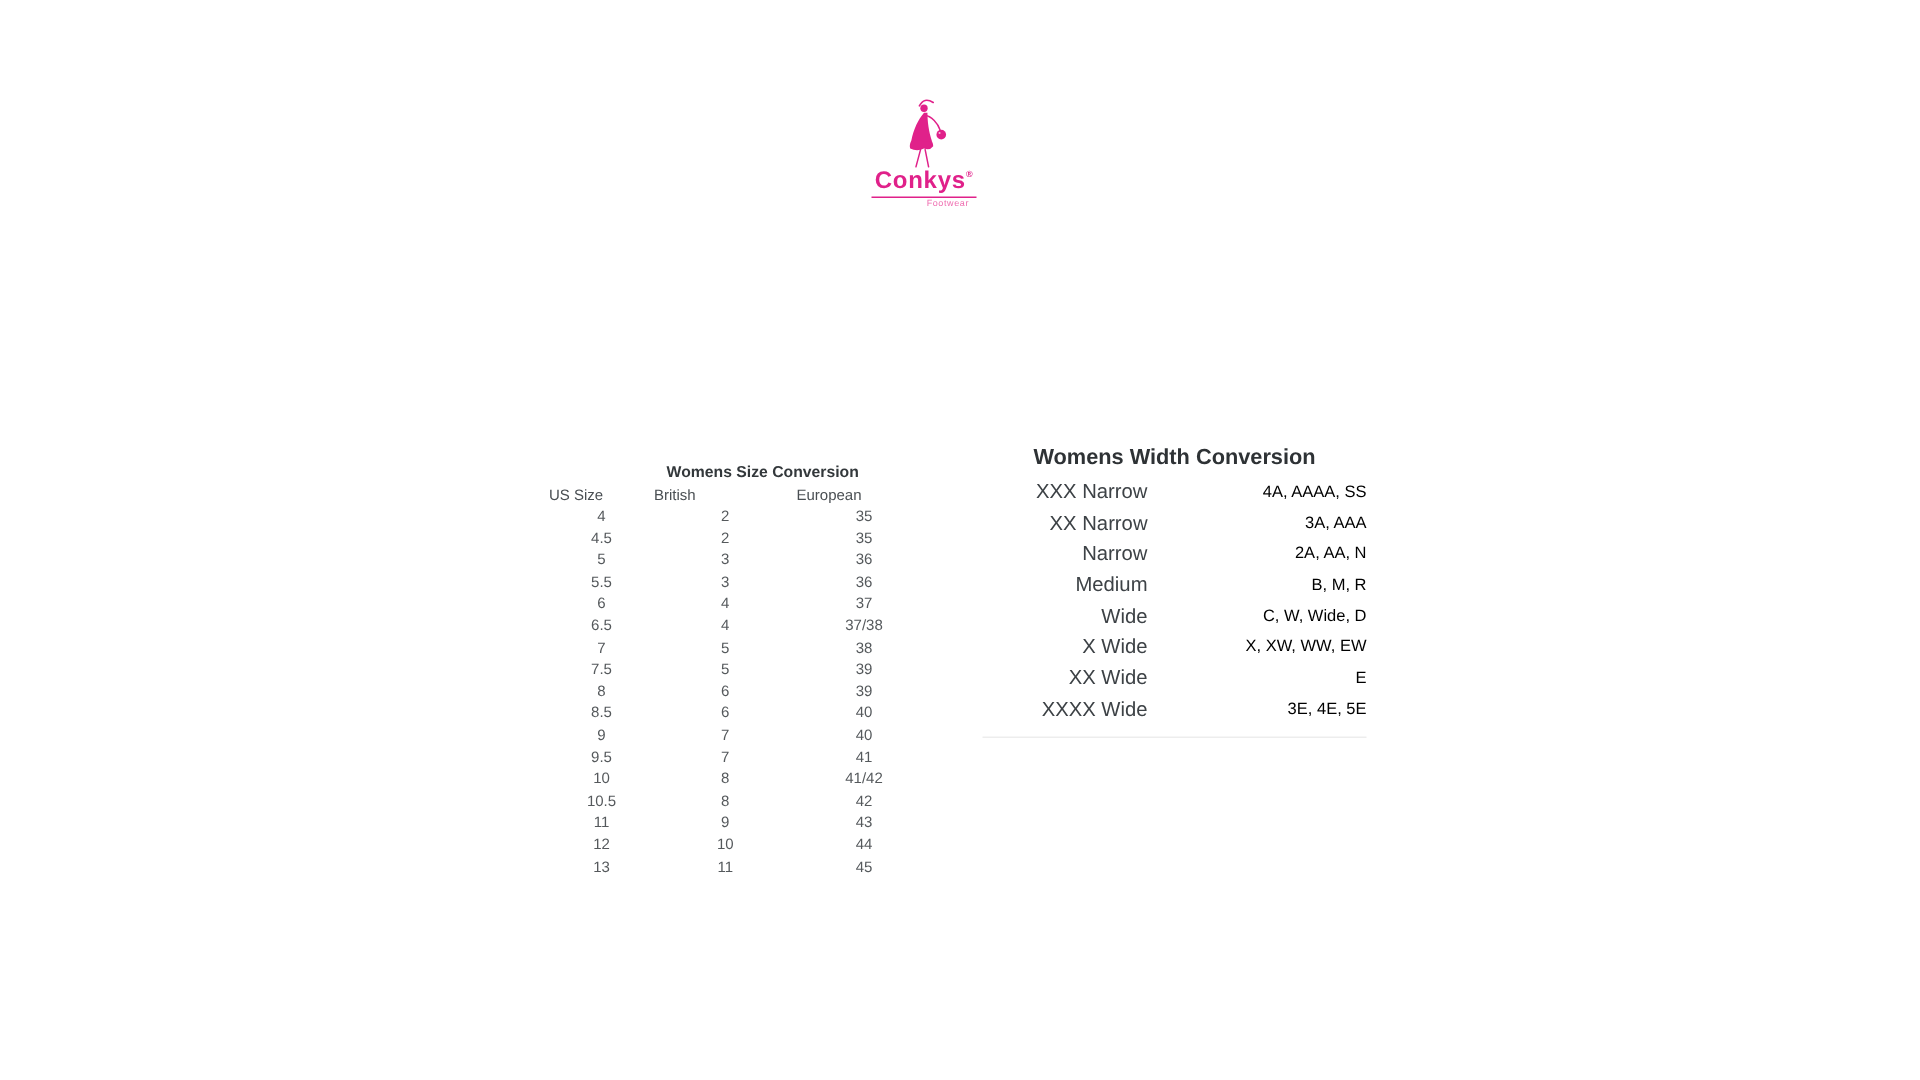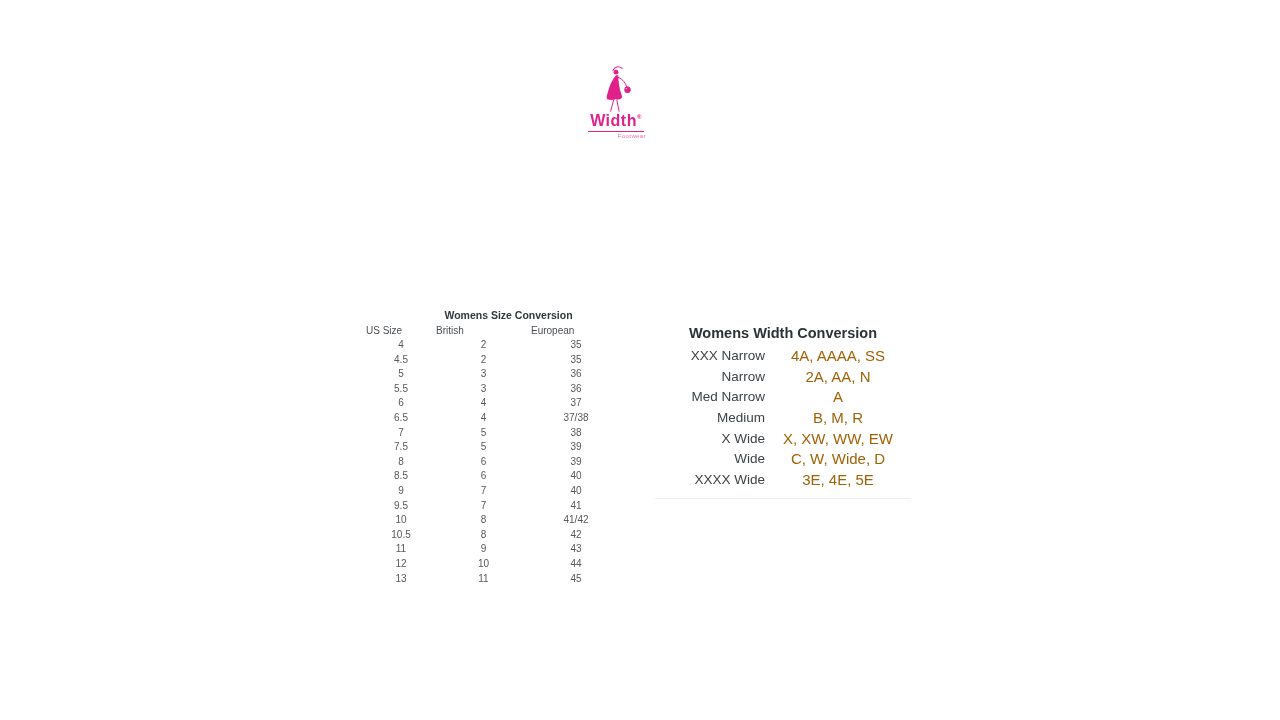--- a/index.html
+++ b/index.html
@@ -40,34 +40,34 @@
   .size-grid .sh{
     font-size:10px;color:#4a4f53;
     height:15px;line-height:15px;white-space:nowrap;
   }
   .size-grid .sc{
     font-size:10px;color:#55595c;text-align:center;
     height:14.6px;line-height:14.6px;white-space:nowrap;
   }
 
   
-  .width-section{position:absolute;left:655px;top:324px;width:256px;}
+  .width-section{position:absolute;left:655px;top:296px;width:256px;}
   .width-title{
     font-size:14.5px;font-weight:bold;color:#2e3235;
     text-align:center;line-height:19px;margin-bottom:3px;
   }
   .width-rows{
     border-bottom:1px solid #ededed;padding-bottom:7px;
   }
   .width-row{
     display:grid;grid-template-columns:110px 1fr;
     height:20.7px;line-height:20.7px;
   }
   .wl{font-size:13.5px;color:#3d4246;text-align:right;white-space:nowrap;}
-  .wv{font-size:15px;color:#a16207;text-align:center;white-space:nowrap;}
+  .wv{font-size:11px;color:#000000;text-align:right;white-space:nowrap;}
 </style>
 </head>
 <body>
 
 <div class="page">
 
   <div class="logo">
     <svg class="logo-figure" viewBox="0 0 60 60" fill="none" xmlns="http://www.w3.org/2000/svg">
 
       <path d="M26 6 Q30 -2 38 3" stroke="#e0218a" stroke-width="1.4" fill="none" stroke-linecap="round"></path>
@@ -80,21 +80,21 @@
 
       <path d="M19 36 Q17 40 18 43 Q24 46 30 43 Q35 45 38 41 Q38 39 37 37" fill="#e0218a"></path>
 
       <circle cx="45" cy="31" r="4.2" fill="#e0218a"></circle>
       <circle cx="43.5" cy="29.5" r="0.9" fill="#ffffff" opacity="0.7"></circle>
 
       <path d="M27 44 L23 59" stroke="#e0218a" stroke-width="1.3" stroke-linecap="round"></path>
       <path d="M31 44 L34 59" stroke="#e0218a" stroke-width="1.3" stroke-linecap="round"></path>
     </svg>
     <div>
-      <span class="logo-name"><span>Width</span><span class="logo-mark">®</span></span>
+      <span class="logo-name"><span>Conkys</span><span class="logo-mark">®</span></span>
     </div>
     <div class="logo-tagline">Footwear</div>
   </div>
 
   <section class="size-section">
     <div class="size-title">Womens Size Conversion</div>
     <div class="size-grid" id="size-grid">
       <div class="sh">US Size</div>
       <div class="sh">British</div>
       <div class="sh">European</div>
@@ -155,38 +155,42 @@
 
   <section class="width-section">
     <div class="width-title">Womens Width Conversion</div>
     <div class="width-rows" id="width-rows">
 
     <div class="width-row">
           <div class="wl">XXX Narrow</div>
           <div class="wv">4A, AAAA, SS</div>
         </div>
         <div class="width-row">
+          <div class="wl">XX Narrow</div>
+          <div class="wv">3A, AAA</div>
+        </div>
+        <div class="width-row">
           <div class="wl">Narrow</div>
           <div class="wv">2A, AA, N</div>
-        </div>
-        <div class="width-row">
-          <div class="wl">Med Narrow</div>
-          <div class="wv">A</div>
         </div>
         <div class="width-row">
           <div class="wl">Medium</div>
           <div class="wv">B, M, R</div>
         </div>
         <div class="width-row">
+          <div class="wl">Wide</div>
+          <div class="wv">C, W, Wide, D</div>
+        </div>
+        <div class="width-row">
           <div class="wl">X Wide</div>
           <div class="wv">X, XW, WW, EW</div>
         </div>
         <div class="width-row">
-          <div class="wl">Wide</div>
-          <div class="wv">C, W, Wide, D</div>
+          <div class="wl">XX Wide</div>
+          <div class="wv">E</div>
         </div>
         <div class="width-row">
           <div class="wl">XXXX Wide</div>
           <div class="wv">3E, 4E, 5E</div>
         </div>
       </div>
   </section>
 
 </div>
 

